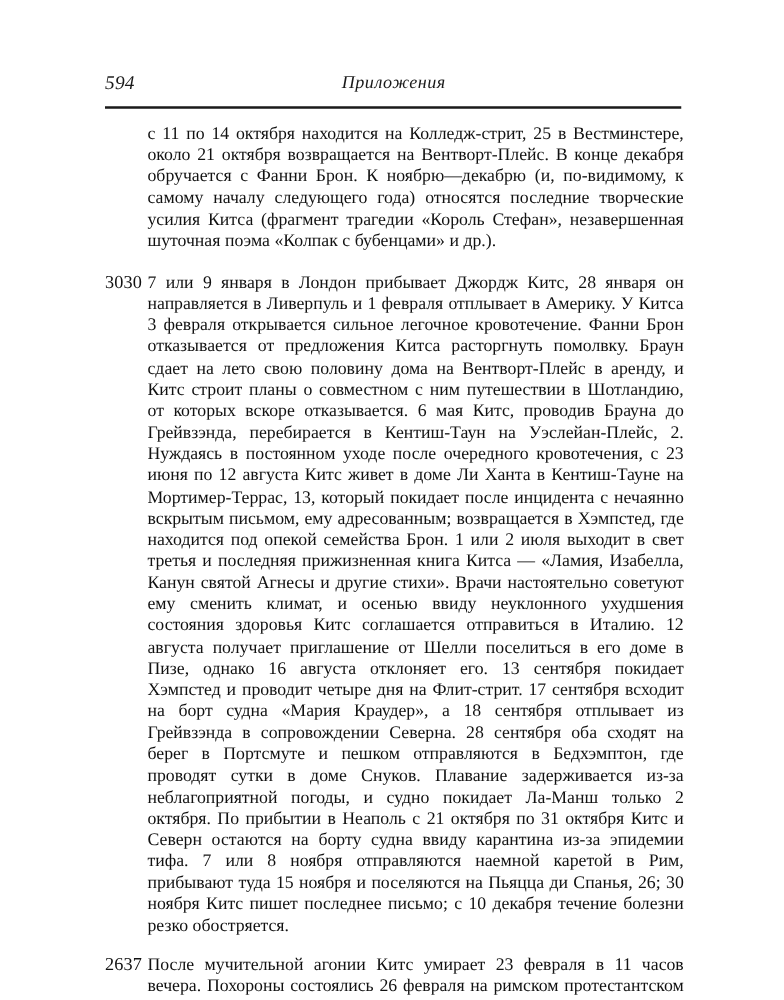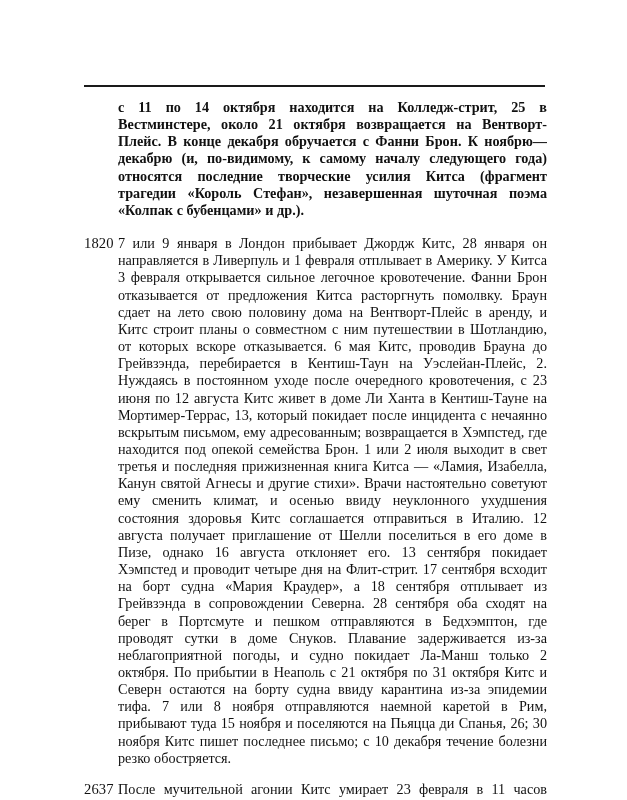--- a/index.html
+++ b/index.html
@@ -93,37 +93,41 @@
     font-size: 14.2px;
     line-height: 17.15px;
     text-align: justify;
     text-justify: inter-word;
     color: #111111;
     hyphens: manual;
     word-spacing: 0.1px;
   }
   .para.first { margin-bottom: 16px; }
 
-  .entry.plain { padding-left: 34px; font-weight: bold; }
+  .entry.plain { padding-left: 34px; }
 </style>
 </head>
 <body>
 
 <div class="page">
 
+  <div class="header">
+    <div class="folio">594</div>
+    <div class="running-title">Приложения</div>
+  </div>
   <div class="header-rule"></div>
 
   <div class="content">
 
     <div class="entry plain">
       <div class="para first">с 11 по 14 октября находится на Колледж-стрит, 25 в Вестминстере, около 21 октября возвращается на Вентворт-Плейс. В конце декабря обручается с Фанни Брон. К ноябрю—декабрю (и, по-видимому, к самому началу следующего года) относятся последние творческие усилия Китса (фрагмент трагедии «Король Стефан», незавершенная шуточная поэма «Колпак с бубенцами» и др.).</div>
     </div>
 
     <div class="entry">
-      <div class="year">1820</div>
+      <div class="year">3030</div>
       <div class="para">7 или 9 января в Лондон прибывает Джордж Китс, 28 января он направляется в Ливерпуль и 1 февраля отплывает в Америку. У Китса 3 февраля открывается сильное легочное кровотечение. Фанни Брон отказывается от предложения Китса расторгнуть помолвку. Браун сдает на лето свою половину дома на Вентворт-Плейс в аренду, и Китс строит планы о совместном с ним путешествии в Шотландию, от которых вскоре отказывается. 6 мая Китс, проводив Брауна до Грейвзэнда, перебирается в Кентиш-Таун на Уэслейан-Плейс, 2. Нуждаясь в постоянном уходе после очередного кровотечения, с 23 июня по 12 августа Китс живет в доме Ли Ханта в Кентиш-Тауне на Мортимер-Террас, 13, который покидает после инцидента с нечаянно вскрытым письмом, ему адресованным; возвращается в Хэмпстед, где находится под опекой семейства Брон. 1 или 2 июля выходит в свет третья и последняя прижизненная книга Китса — «Ламия, Изабелла, Канун святой Агнесы и другие стихи». Врачи настоятельно советуют ему сменить климат, и осенью ввиду неуклонного ухудшения состояния здоровья Китс соглашается отправиться в Италию. 12 августа получает приглашение от Шелли поселиться в его доме в Пизе, однако 16 августа отклоняет его. 13 сентября покидает Хэмпстед и проводит четыре дня на Флит-стрит. 17 сентября всходит на борт судна «Мария Краудер», а 18 сентября отплывает из Грейвзэнда в сопровождении Северна. 28 сентября оба сходят на берег в Портсмуте и пешком отправляются в Бедхэмптон, где проводят сутки в доме Снуков. Плавание задерживается из-за неблагоприятной погоды, и судно покидает Ла-Манш только 2 октября. По прибытии в Неаполь с 21 октября по 31 октября Китс и Северн остаются на борту судна ввиду карантина из-за эпидемии тифа. 7 или 8 ноября отправляются наемной каретой в Рим, прибывают туда 15 ноября и поселяются на Пьяцца ди Спанья, 26; 30 ноября Китс пишет последнее  письмо; с 10 декабря течение болезни резко обостряется.</div>
     </div>
 
     <div class="entry">
       <div class="year">2637</div>
       <div class="para">После мучительной агонии Китс умирает 23 февраля в 11 часов вечера. Похороны состоялись 26 февраля на римском протестантском кладбище. На могильном камне, согласно воле поэта, высечена эпитафия: «Здесь лежит тот, чье имя было написано на воде».</div>
     </div>
 
   </div>
 </div>

